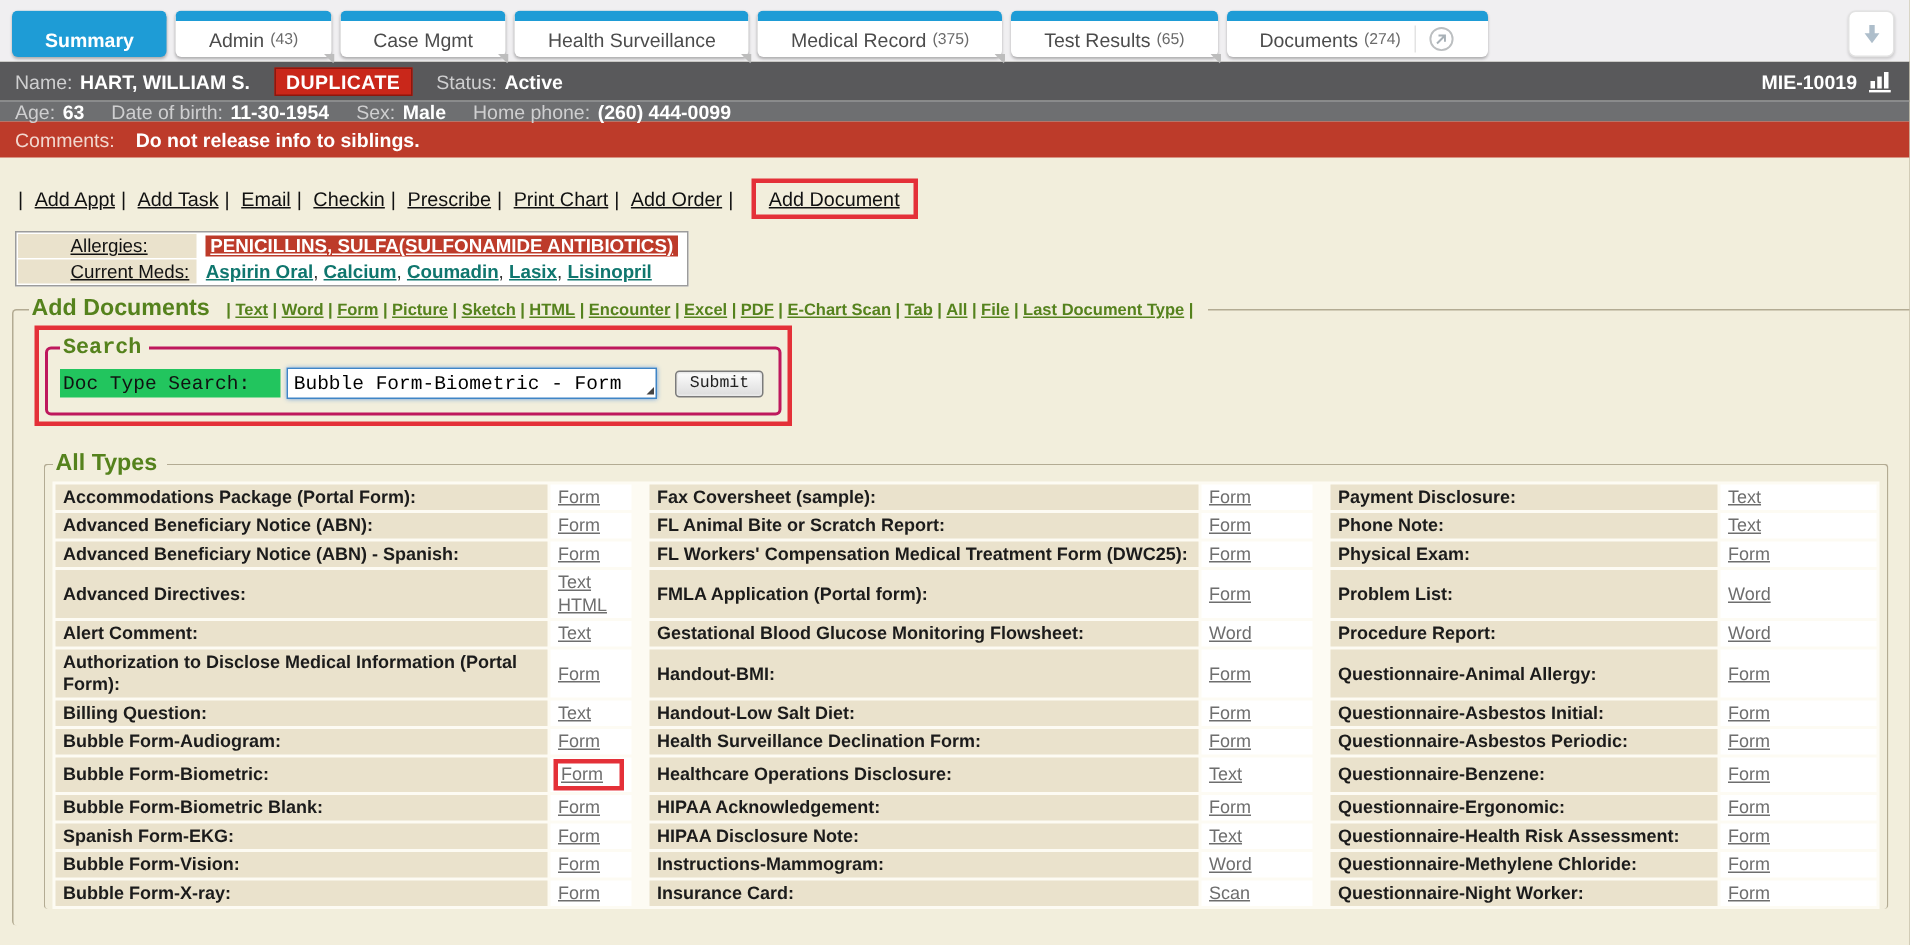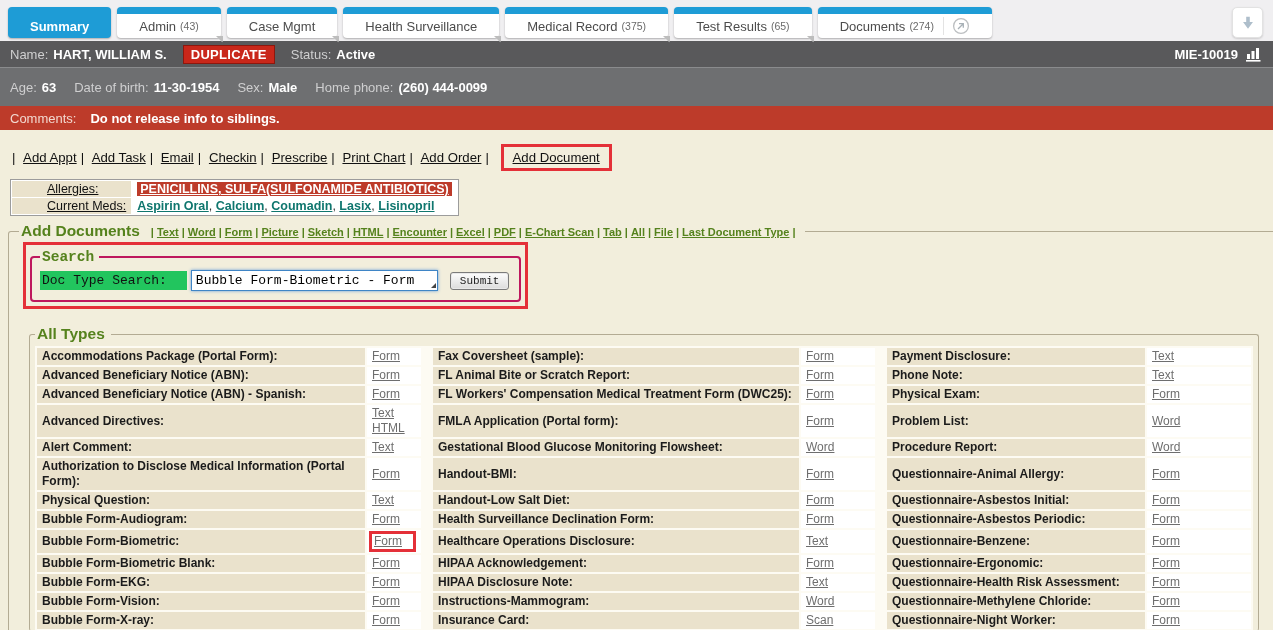--- a/index.html
+++ b/index.html
@@ -17,21 +17,21 @@
   .tab-count { font-size:10.5px; margin-left:4px; color:#6a6a6a; }
   .dogear { position:absolute; right:-2px; bottom:-5px; width:0; height:0;
     border-left:7px solid transparent; border-top:7px solid #bdbdbd; border-radius:0 0 3px 0; }
   .ext-icon { display:inline-flex; margin-left:9px; padding-left:8px; border-left:1px solid #e3e3e3; align-items:center; }
   .dl-btn { position:absolute; right:10px; top:7px; width:31px; height:31px; background:#fff; border:1px solid #e2e2e2;
     border-radius:5px; box-shadow:0 1px 2px rgba(0,0,0,.15); display:flex; align-items:center; justify-content:center; cursor:pointer; }
 
   
   .bar { display:flex; align-items:center; color:#fff; font-size:13px; padding:0 10px; white-space:nowrap; }
   .name-bar { height:26px; background:var(--bar-dark,#59595b); }
-  .age-bar  { height:39px; background:var(--bar-medium,#6e6f71); border-top:1px solid #8a8b8d; }
+  .age-bar  { height:14px; background:var(--bar-medium,#6e6f71); border-top:1px solid #8a8b8d; }
   .comments-bar { height:24px; background:var(--alert-red,#bd3b2a); }
   .bar .lbl { color:#cfcfd0; margin-right:5px; }
   .bar .val { font-weight:bold; color:#fff; }
   .gap18 { width:18px; }
   .dup-badge { background:var(--duplicate-red,#c9271a); border:1px solid #8d170d; font-weight:bold;
     padding:1px 7px; margin:0 16px; letter-spacing:.3px; }
   .bar-right { margin-left:auto; display:flex; align-items:center; gap:8px; font-weight:bold; }
   .comments-bar .lbl { color:#f2d8cf; margin-right:14px; }
 
   
@@ -278,21 +278,21 @@
               <td class="doc-name">Authorization to Disclose Medical Information (Portal Form):</td>
               <td class="doc-links"><a class="doc-link">Form</a></td>
               <td class="colgap"></td>
               <td class="doc-name">Handout-BMI:</td>
               <td class="doc-links"><a class="doc-link">Form</a></td>
               <td class="colgap"></td>
               <td class="doc-name">Questionnaire-Animal Allergy:</td>
               <td class="doc-links"><a class="doc-link">Form</a></td>
             </tr>
             <tr>
-              <td class="doc-name">Physical Question:</td>
+              <td class="doc-name">Billing Question:</td>
               <td class="doc-links"><a class="doc-link">Text</a></td>
               <td class="colgap"></td>
               <td class="doc-name">Handout-Low Salt Diet:</td>
               <td class="doc-links"><a class="doc-link">Form</a></td>
               <td class="colgap"></td>
               <td class="doc-name">Questionnaire-Asbestos Initial:</td>
               <td class="doc-links"><a class="doc-link">Form</a></td>
             </tr>
             <tr>
               <td class="doc-name">Bubble Form-Audiogram:</td>
@@ -318,21 +318,21 @@
               <td class="doc-name">Bubble Form-Biometric Blank:</td>
               <td class="doc-links"><a class="doc-link">Form</a></td>
               <td class="colgap"></td>
               <td class="doc-name">HIPAA Acknowledgement:</td>
               <td class="doc-links"><a class="doc-link">Form</a></td>
               <td class="colgap"></td>
               <td class="doc-name">Questionnaire-Ergonomic:</td>
               <td class="doc-links"><a class="doc-link">Form</a></td>
             </tr>
             <tr>
-              <td class="doc-name">Bubble Form-EKG:</td>
+              <td class="doc-name">Spanish Form-EKG:</td>
               <td class="doc-links"><a class="doc-link">Form</a></td>
               <td class="colgap"></td>
               <td class="doc-name">HIPAA Disclosure Note:</td>
               <td class="doc-links"><a class="doc-link">Text</a></td>
               <td class="colgap"></td>
               <td class="doc-name">Questionnaire-Health Risk Assessment:</td>
               <td class="doc-links"><a class="doc-link">Form</a></td>
             </tr>
             <tr>
               <td class="doc-name">Bubble Form-Vision:</td>

